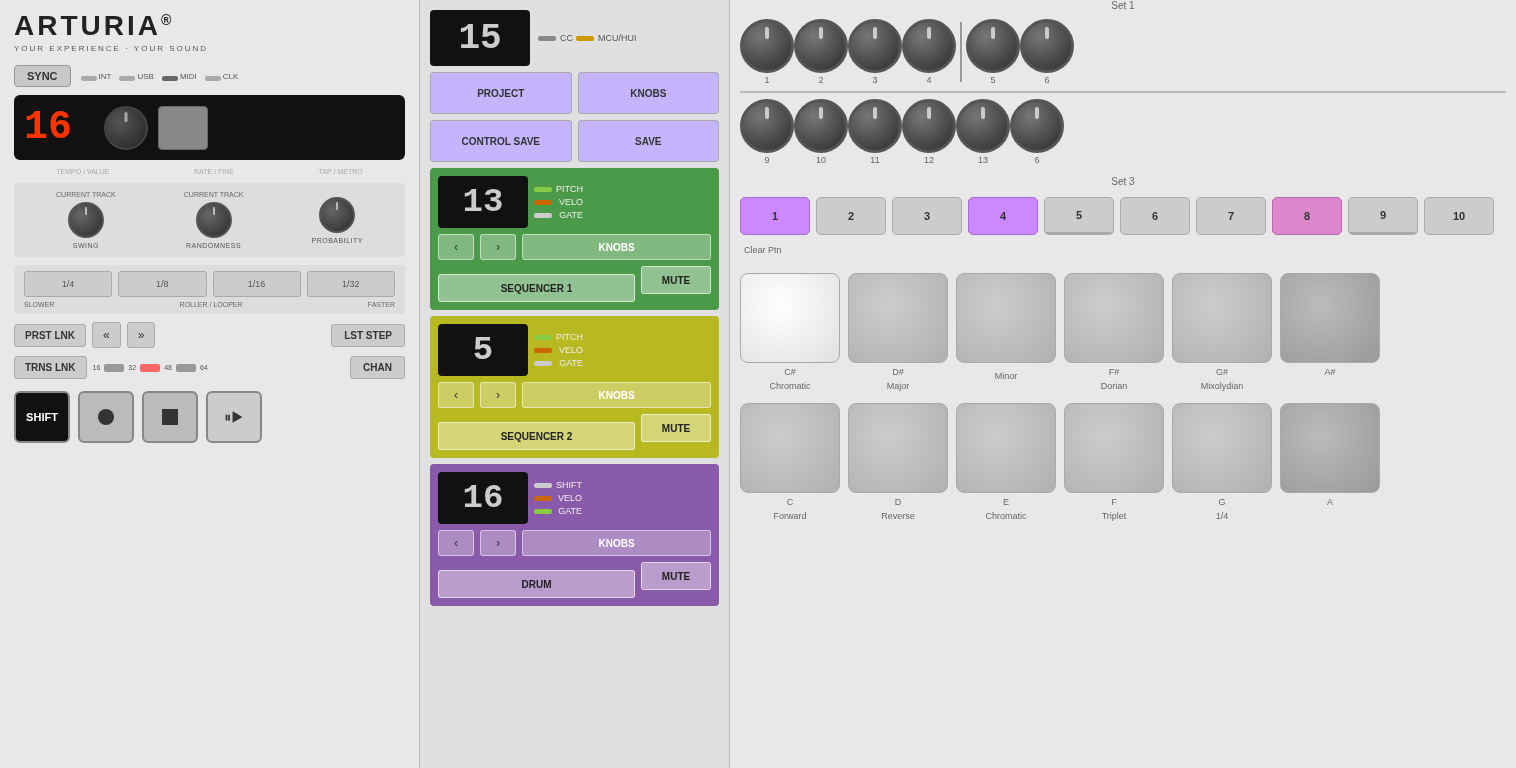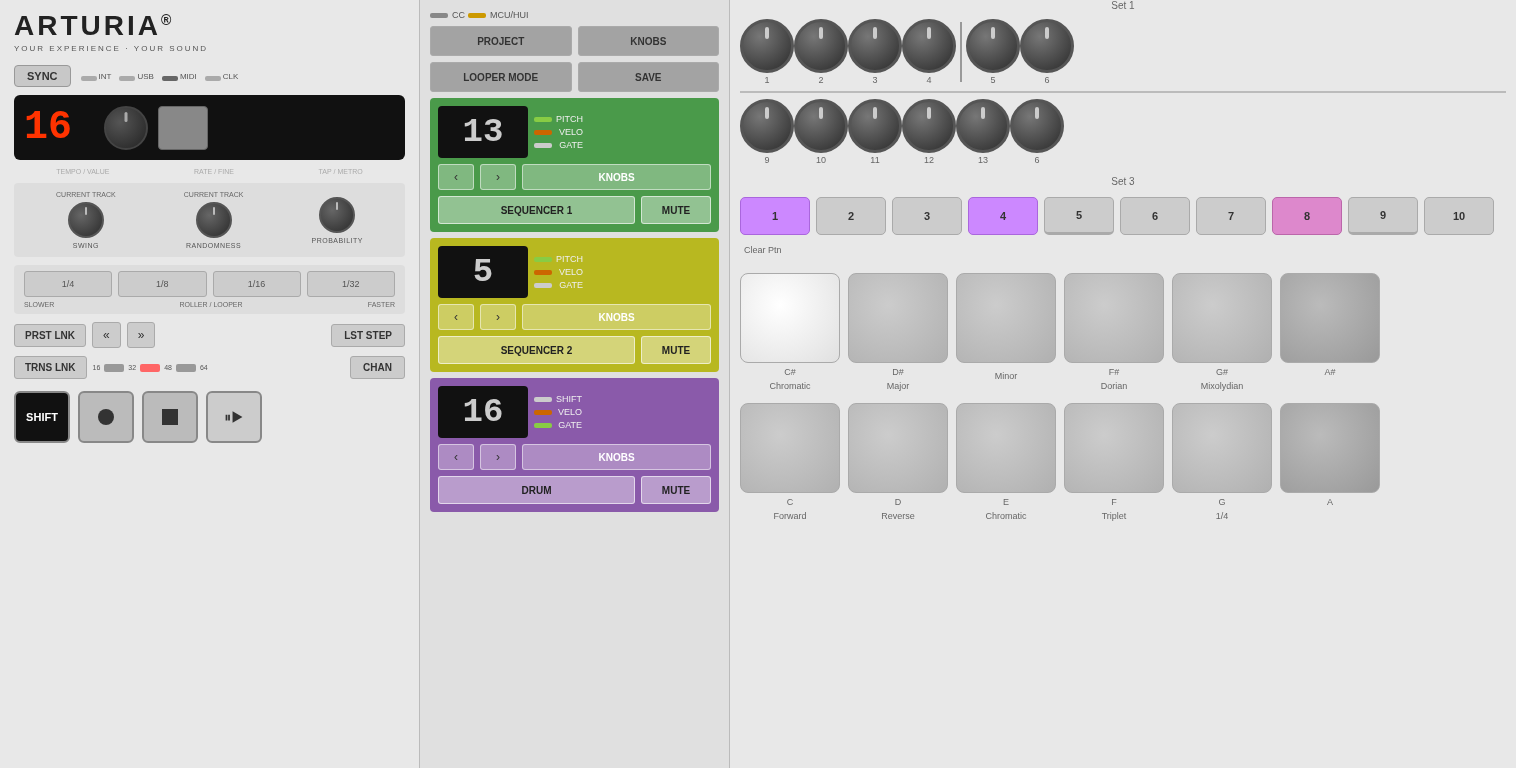--- a/index.html
+++ b/index.html
@@ -407,22 +407,22 @@
     .indicator-dot.cc { background: #888; }
     .indicator-dot.mcu { background: #cc9900; }
 
     .mid-buttons {
       display: flex;
       gap: 6px;
     }
 
     .mid-btn {
       flex: 1;
-      height: 30px;
-      background: #a3a3a3;
+      height: 42px;
+      background: #c4b5fd;
       border: 1px solid #aaa;
       border-radius: 3px;
       font-size: 10px;
       font-weight: bold;
       color: #333;
       cursor: pointer;
     }
 
     
     .seq-section {
@@ -522,20 +522,21 @@
     .seq-name-btn {
       flex: 1;
       height: 28px;
       background: rgba(255,255,255,0.4);
       border: 1px solid rgba(255,255,255,0.6);
       border-radius: 3px;
       color: #222;
       font-size: 10px;
       font-weight: bold;
       cursor: pointer;
+      margin-top: 8px;
     }
 
     .seq-mute-btn {
       width: 70px;
       height: 28px;
       background: rgba(255,255,255,0.4);
       border: 1px solid rgba(255,255,255,0.6);
       border-radius: 3px;
       color: #222;
       font-size: 10px;
@@ -820,38 +821,39 @@
     </button>
     <button class="transport-btn play-btn">
       <span style="font-size:14px;color:#333;">⏸▶</span>
     </button>
   </div>
 </div>
 
 <div class="middle-panel">
 
   <div class="top-display-row">
+    <div class="seg-display">15</div>
     <div class="mode-indicators">
       <div class="mode-indicator">
         <div class="indicator-dot cc"></div>
         <span>CC</span>
       </div>
       <div class="mode-indicator">
         <div class="indicator-dot mcu"></div>
         <span>MCU/HUI</span>
       </div>
     </div>
   </div>
 
   <div class="mid-buttons">
     <button class="mid-btn">PROJECT</button>
     <button class="mid-btn">KNOBS</button>
   </div>
   <div class="mid-buttons">
-    <button class="mid-btn">LOOPER MODE</button>
+    <button class="mid-btn">CONTROL SAVE</button>
     <button class="mid-btn">SAVE</button>
   </div>
 
   <div class="seq-section green">
     <div class="seq-display-row">
       <div class="seq-num-display">13</div>
       <div class="seq-pvg-indicators">
         <div class="seq-pvg">
           <div class="pvg-dot pitch"></div>
           <span>PITCH</span>

